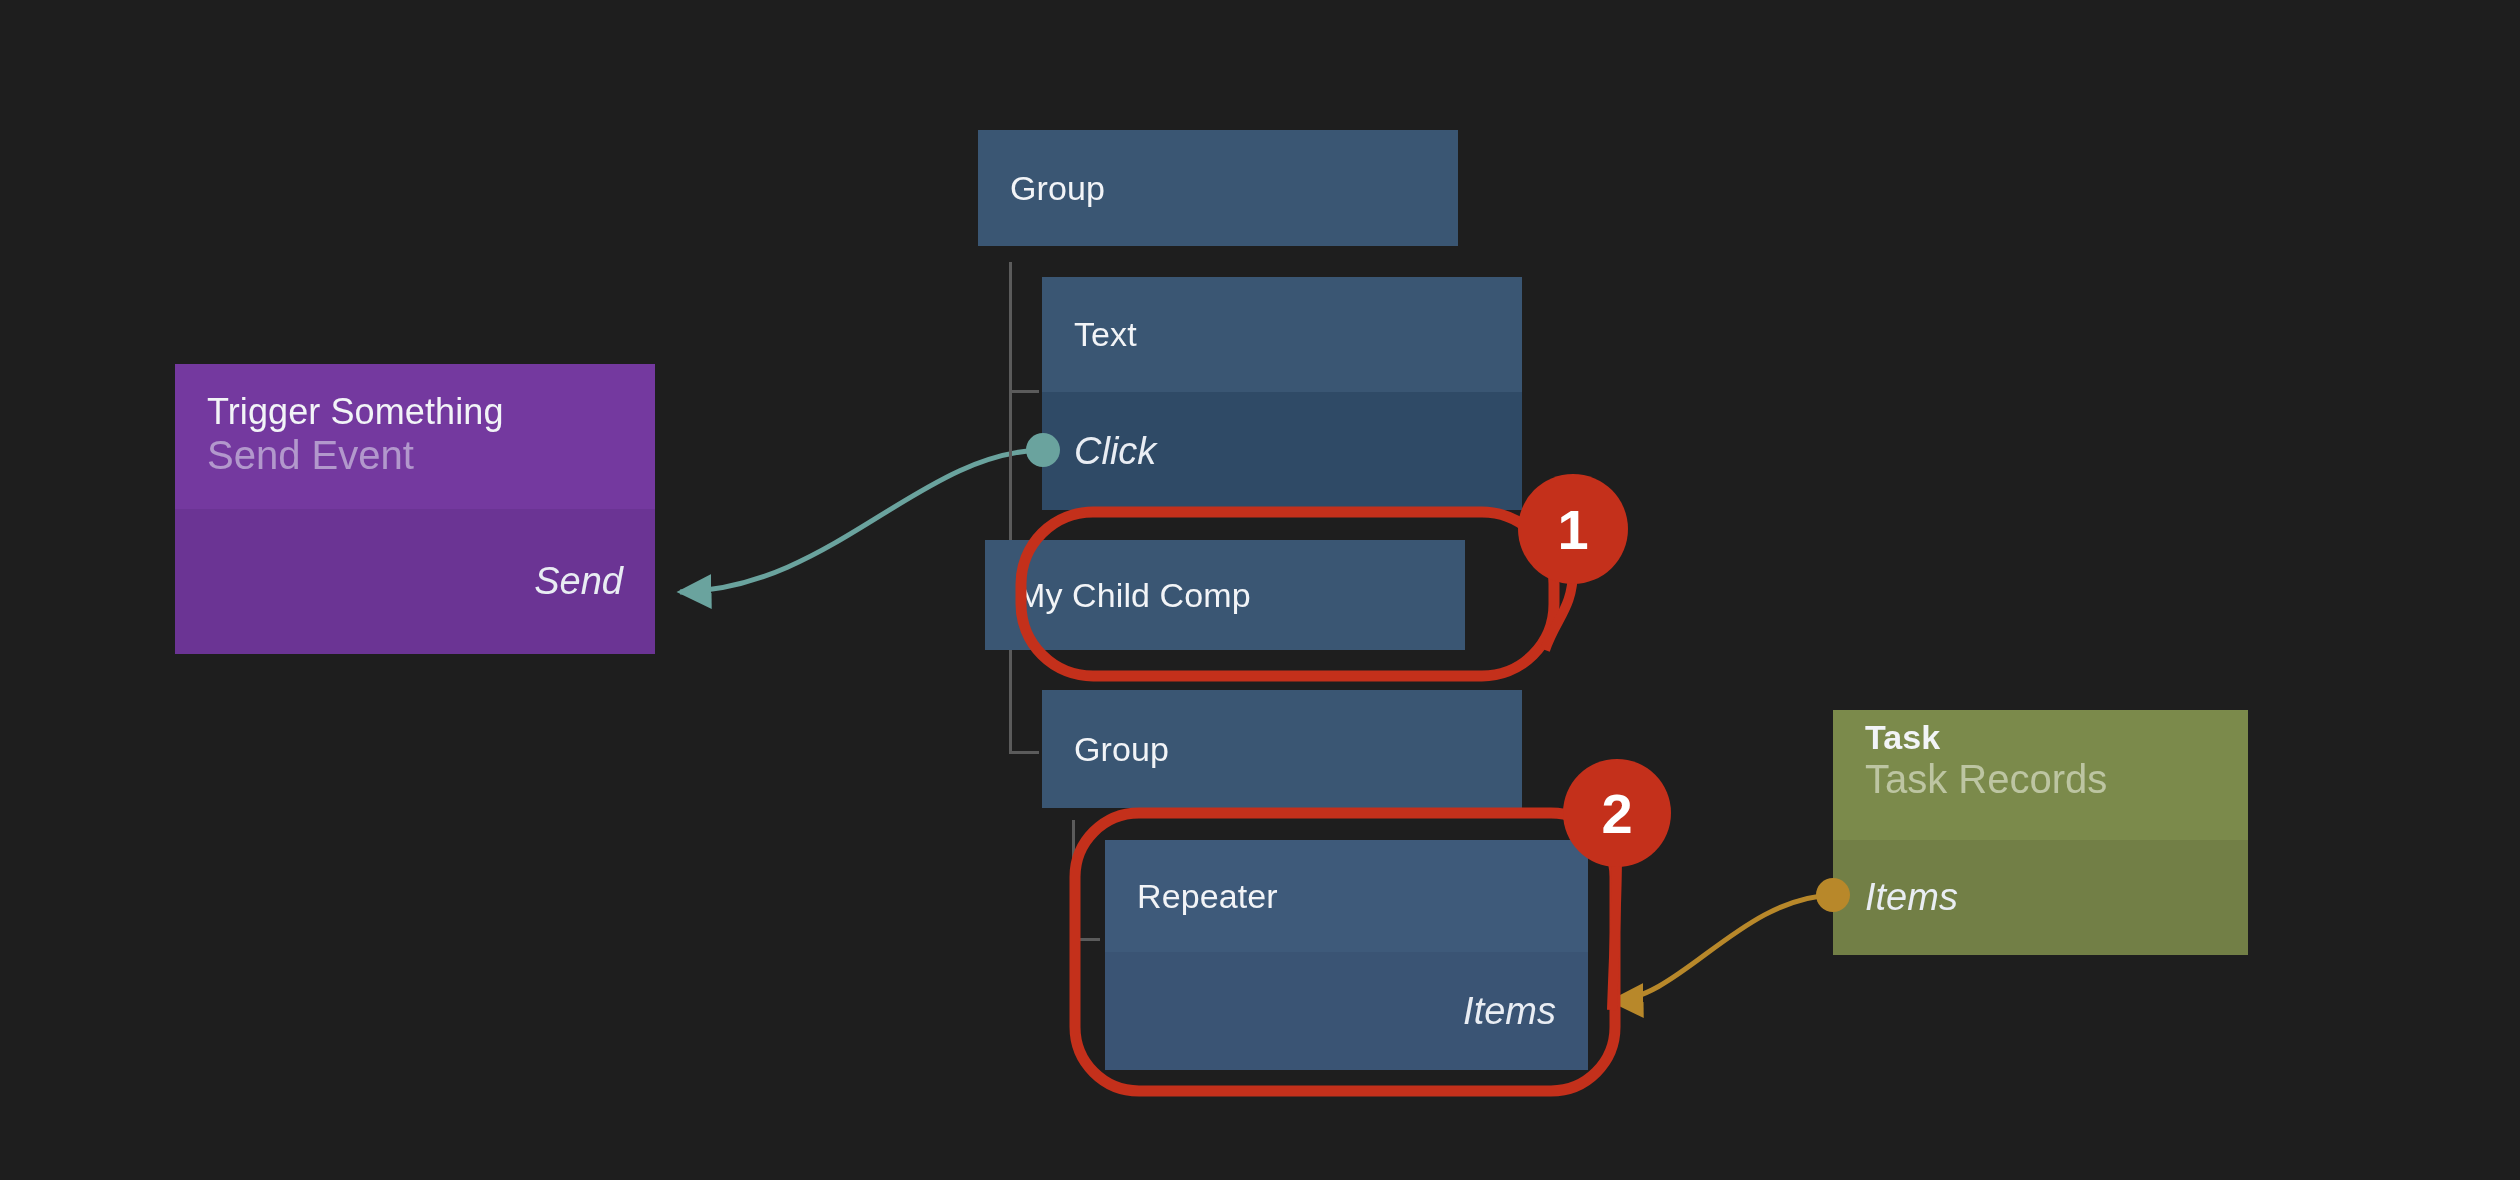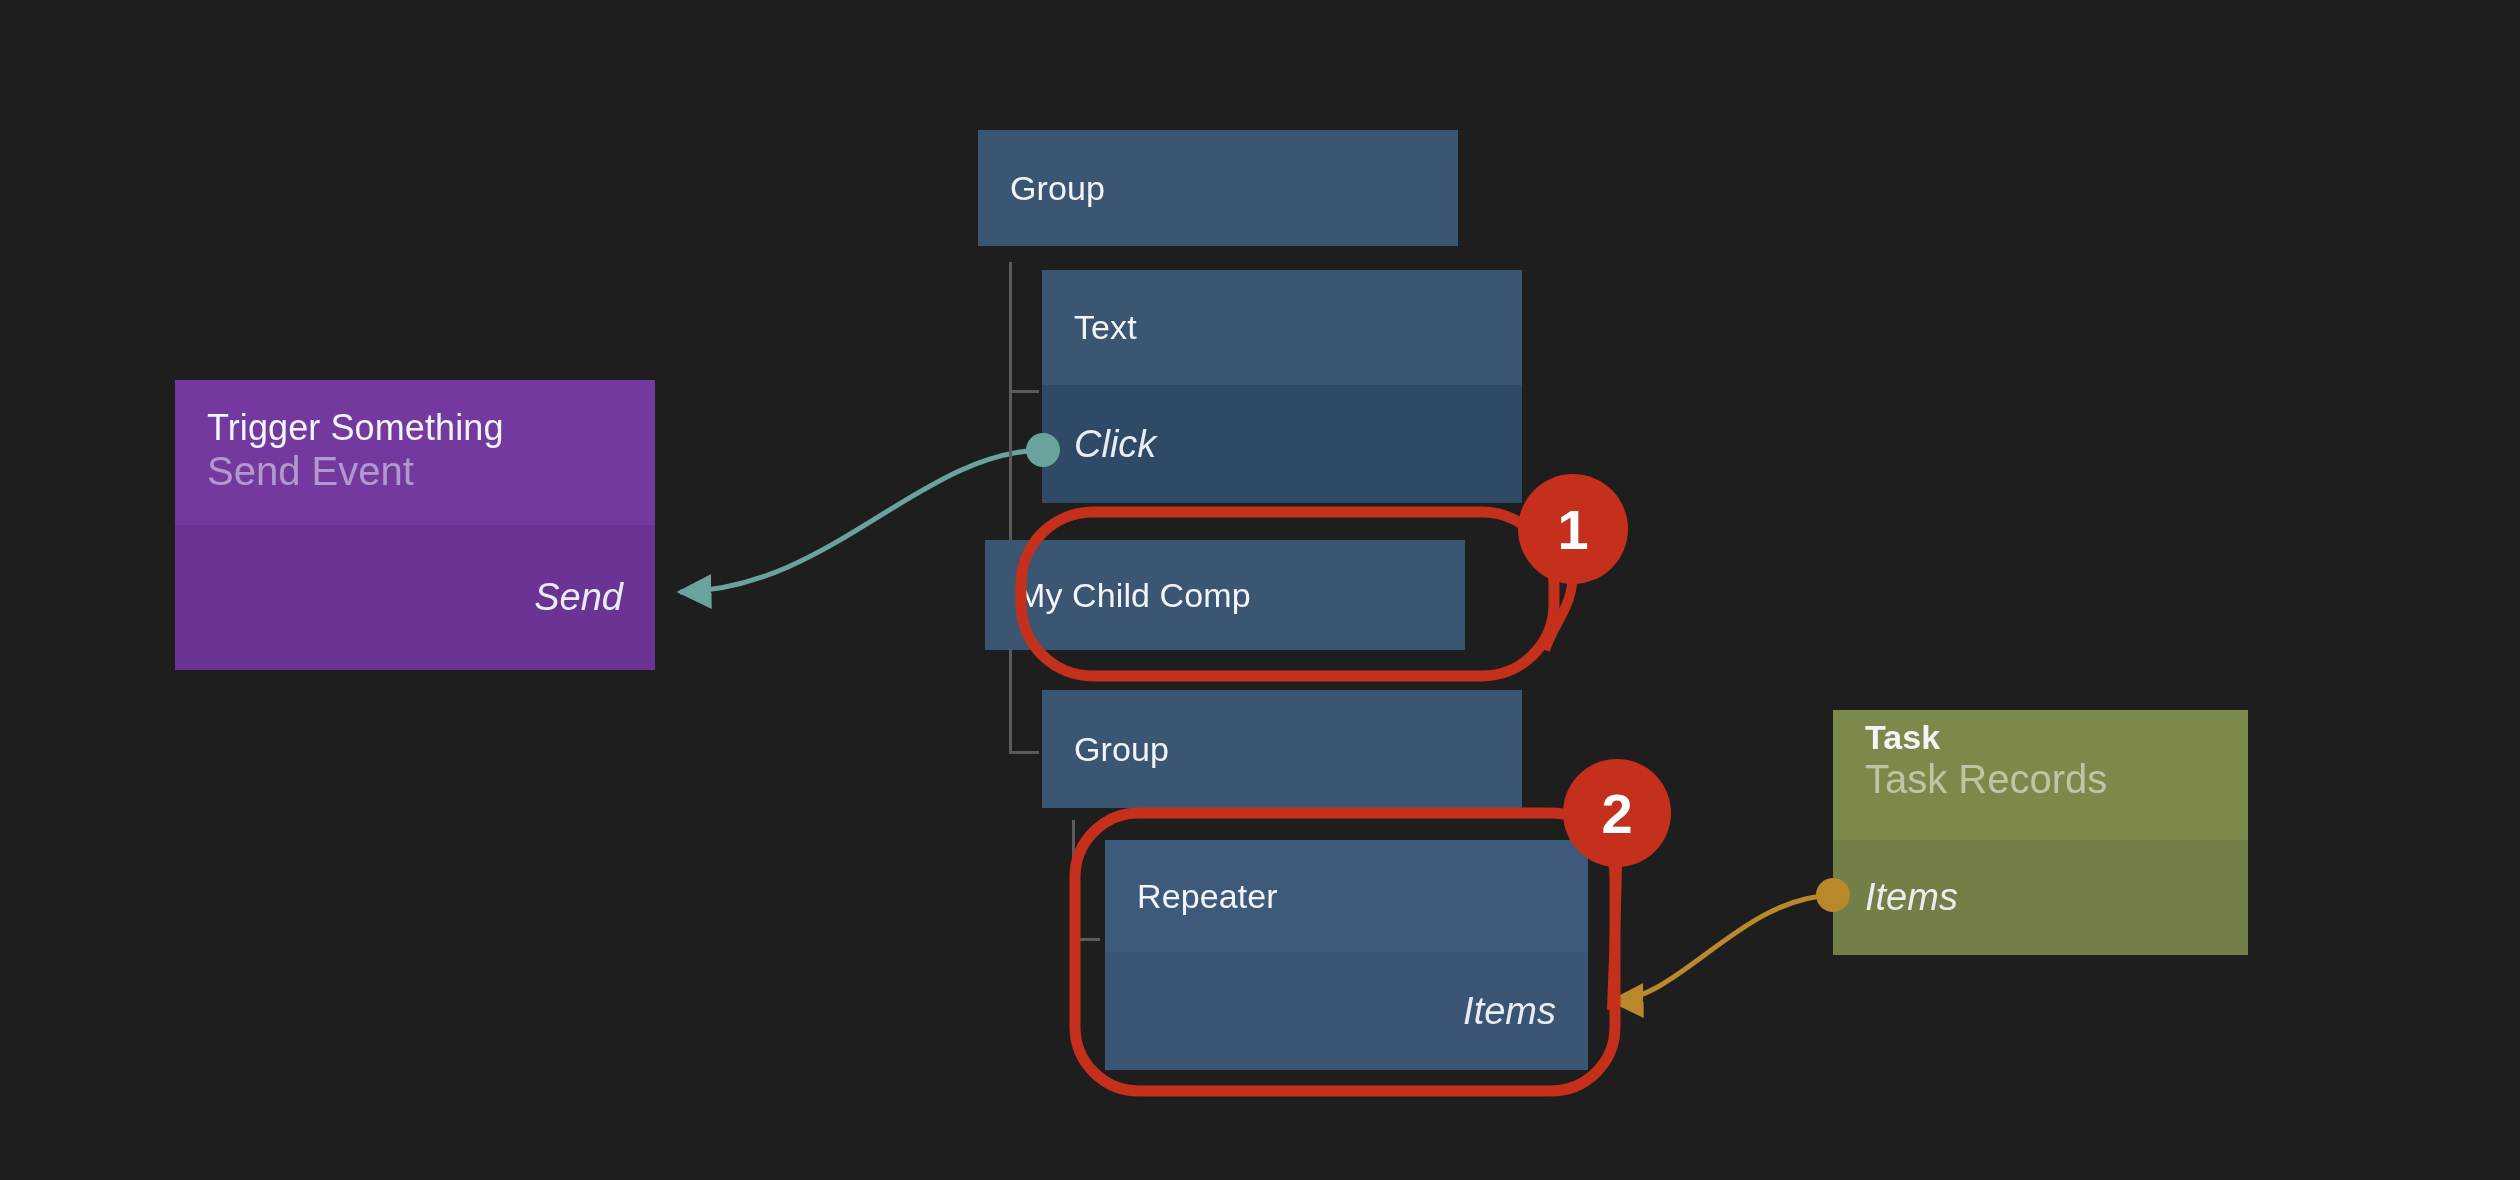--- a/index.html
+++ b/index.html
@@ -157,21 +157,21 @@
   <div class="tree-line" style="left:1009px; top:751px; width:30px; height:3px;"></div>
   <div class="tree-line" style="left:1072px; top:820px; width:3px; height:120px;"></div>
   <div class="tree-line" style="left:1072px; top:938px; width:28px; height:3px;"></div>
 
   <div class="node blue blue-solid" style="left:978px; top:130px; width:480px; height:116px;">
     <div class="node-header" style="height:116px; background:#3a5673;">
       <div class="node-title">Group</div>
     </div>
   </div>
 
-  <div class="node blue" style="left:1042px; top:270px; width:480px; height:233px;">
+  <div class="node blue" style="left:1042px; top:277px; width:480px; height:233px;">
     <div class="node-header" style="height:115px;">
       <div class="node-title">Text</div>
     </div>
     <div class="node-body">
       <div class="port-label">Click</div>
     </div>
   </div>
   <div class="port-dot" style="left:1026px; top:433px; width:34px; height:34px; background:#6aa39e;"></div>
 
   <div class="node blue blue-solid" style="left:985px; top:540px; width:480px; height:110px;">
@@ -188,21 +188,21 @@
 
   <div class="node blue2" style="left:1105px; top:840px; width:483px; height:230px;border-radius:22px;">
     <div class="node-header" style="height:112px;">
       <div class="node-title">Repeater</div>
     </div>
     <div class="node-body">
       <div class="port-label right">Items</div>
     </div>
   </div>
 
-  <div class="node purple" style="left:175px; top:380px; width:480px; height:290px;">
+  <div class="node purple" style="left:175px; top:364px; width:480px; height:290px;">
     <div class="node-header" style="height:145px; padding-top:28px; justify-content:flex-start;">
       <div class="node-title">Trigger Something</div>
       <div class="node-subtitle">Send Event</div>
     </div>
     <div class="node-body">
       <div class="port-label right">Send</div>
     </div>
   </div>
 
   <div class="node green" style="left:1833px; top:710px; width:415px; height:245px;">

